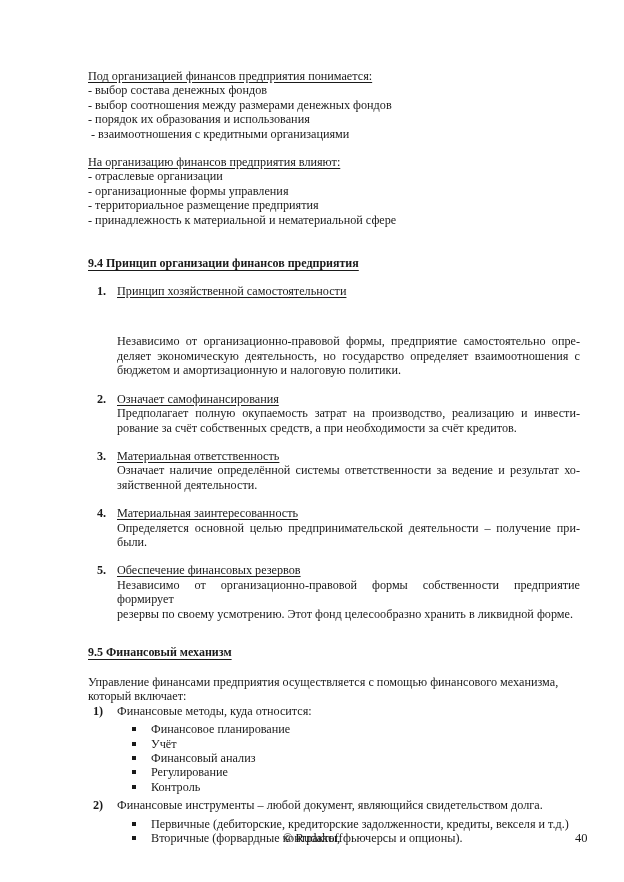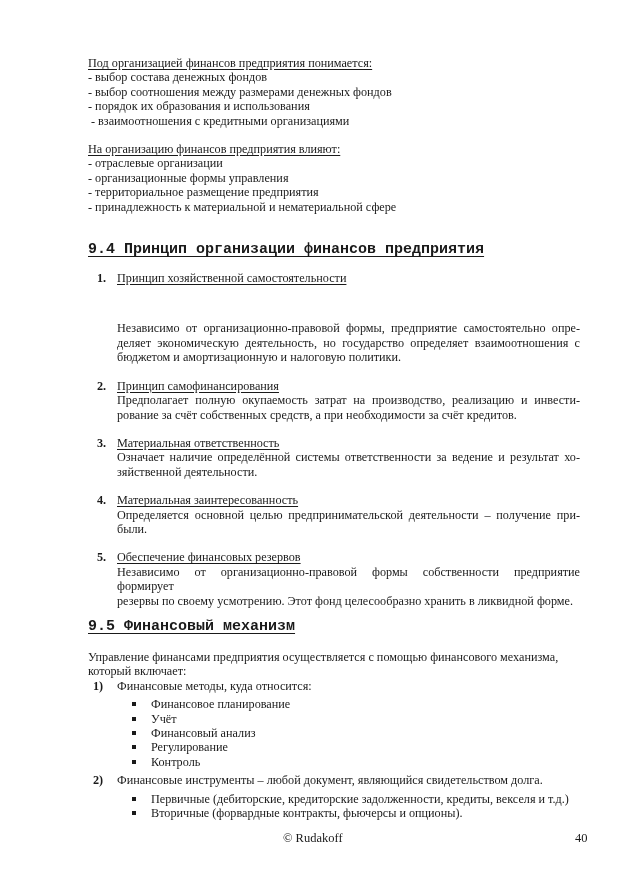--- a/index.html
+++ b/index.html
@@ -13,37 +13,36 @@
       position: relative;
       overflow: hidden;
       font-family: "Liberation Serif", "DejaVu Serif", serif;
       color: #1a1a1a;
       font-size: 12.2px;
       line-height: 14.4px;
     }
     .page {
       position: absolute;
       left: 88px;
-      top: 56px;
+      top: 69px;
       width: 492px;
     }
     .u { text-decoration: underline; text-underline-offset: 2px; }
     .block { margin: 0; }
     .line { display: block; white-space: nowrap; }
     .dash-line { display: block; white-space: nowrap; }
     .dash-line.indent1 { padding-left: 3px; }
     .section-title {
       font-weight: bold;
-      font-size: 15px;
+      font-size: 12px;
       line-height: 18px;
       text-decoration: underline;
       text-underline-offset: 3px;
       margin: 0;
       white-space: nowrap;
-      font-family: Liberation Mono, monospace;
     }
     .num-list { margin: 0; padding: 0; list-style: none; }
     .num-item {
       position: relative;
       padding-left: 29px;
     }
     .num-marker {
       position: absolute;
       left: 9px;
       top: 0;
@@ -125,21 +124,21 @@
   <ul class="num-list" style="margin-top:12px;">
     <li class="num-item">
       <span class="num-marker">1.</span>
       <span class="num-head u">Принцип хозяйственной самостоятельности</span>
       <span class="num-body" style="text-align-last:justify;margin-top:36px;">Независимо от организационно-правовой формы, предприятие самостоятельно опре-</span>
       <span class="num-body" style="text-align-last:justify;">деляет экономическую деятельность, но государство определяет взаимоотношения с</span>
       <span class="num-body">бюджетом и амортизационную и налоговую политики.</span>
     </li>
     <li class="num-item" style="margin-top:14px;">
       <span class="num-marker">2.</span>
-      <span class="num-head u">Принцип самофинансирования</span>
+      <span class="num-head u">Означает самофинансирования</span>
       <span class="num-body" style="text-align-last:justify;">Предполагает полную окупаемость затрат на производство, реализацию и инвести-</span>
       <span class="num-body">рование за счёт собственных средств, а при необходимости за счёт кредитов.</span>
     </li>
     <li class="num-item" style="margin-top:14px;">
       <span class="num-marker">3.</span>
       <span class="num-head u">Материальная ответственность</span>
       <span class="num-body" style="text-align-last:justify;">Означает наличие определённой системы ответственности за ведение и результат хо-</span>
       <span class="num-body">зяйственной деятельности.</span>
     </li>
     <li class="num-item" style="margin-top:14px;">
@@ -149,21 +148,21 @@
       <span class="num-body">были.</span>
     </li>
     <li class="num-item" style="margin-top:14px;">
       <span class="num-marker">5.</span>
       <span class="num-head u">Обеспечение финансовых резервов</span>
       <span class="num-body" style="text-align-last:justify;">Независимо от организационно-правовой формы собственности предприятие формирует</span>
       <span class="num-body">резервы по своему усмотрению. Этот фонд целесообразно хранить в ликвидной форме.</span>
     </li>
   </ul>
 
-  <h2 class="section-title" style="margin-top:10px;">9.5 Финансовый механизм</h2>
+  <h2 class="section-title" style="margin-top:22px;">9.5 Финансовый механизм</h2>
 
   <div class="para" style="margin-top:14px;">
     <span class="line">Управление финансами предприятия осуществляется с помощью финансового механизма,</span>
     <span class="line">который включает:</span>
   </div>
 
   <ul class="mech-list">
     <li class="mech-item">
       <span class="mech-marker">1)</span>
       <span class="line">Финансовые методы, куда относится:</span>

